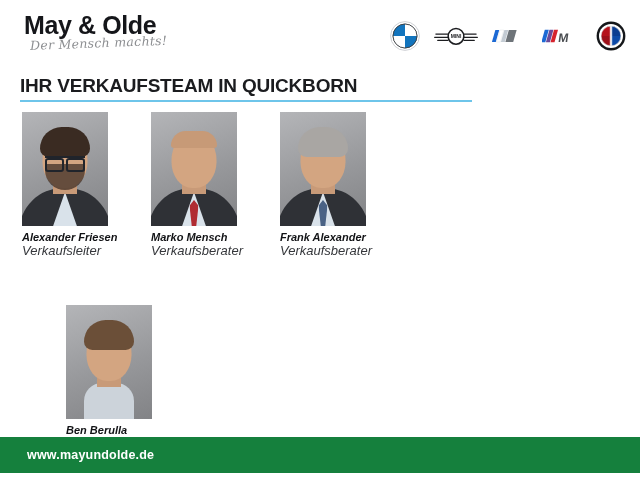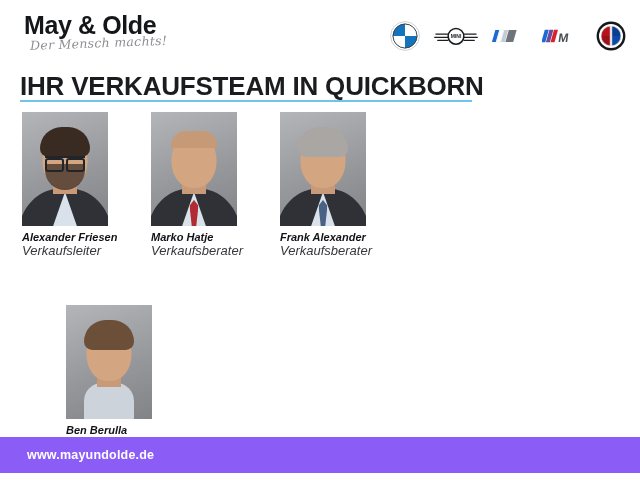--- a/index.html
+++ b/index.html
@@ -68,21 +68,21 @@
   .logo-item { display: flex; align-items: center; justify-content: center; }
 
   
   .headline-wrap {
     position: absolute;
     left: 20px;
     top: 73px;
     width: 600px;
   }
   .headline {
-    font-size: 26px;
+    font-size: 19px;
     font-weight: bold;
     color: #1b1c1f;
     letter-spacing: -0.2px;
     line-height: 26px;
     white-space: nowrap;
   }
   .headline-rule {
     margin-top: 1px;
     width: 452px;
     height: 2px;
@@ -248,21 +248,21 @@
     white-space: nowrap;
   }
 
   
   .footer {
     position: absolute;
     left: 0;
     top: 437px;
     width: 640px;
     height: 36px;
-    background: #8b5cf6;
+    background: #15803d;
   }
   .footer-url {
     position: absolute;
     left: 27px;
     top: 11px;
     font-size: 12.5px;
     font-weight: bold;
     color: #ffffff;
     letter-spacing: 0.2px;
   }
@@ -375,21 +375,21 @@
       <div class="member">
         <div class="photo">
           <div class="bg"></div>
           <div class="shoulders"></div>
           <div class="shirt"></div>
           <div class="tie"></div>
           <div class="neck"></div>
           <div class="head"></div>
           <div class="hair bald"></div>
         </div>
-        <div class="member-name">Marko Hatje</div>
+        <div class="member-name">Marko Mensch</div>
         <div class="member-role">Verkaufsberater</div>
       </div>
 
       <div class="member">
         <div class="photo">
           <div class="bg"></div>
           <div class="shoulders"></div>
           <div class="shirt"></div>
           <div class="tie" style="background:#4a6285;"></div>
           <div class="neck"></div>

